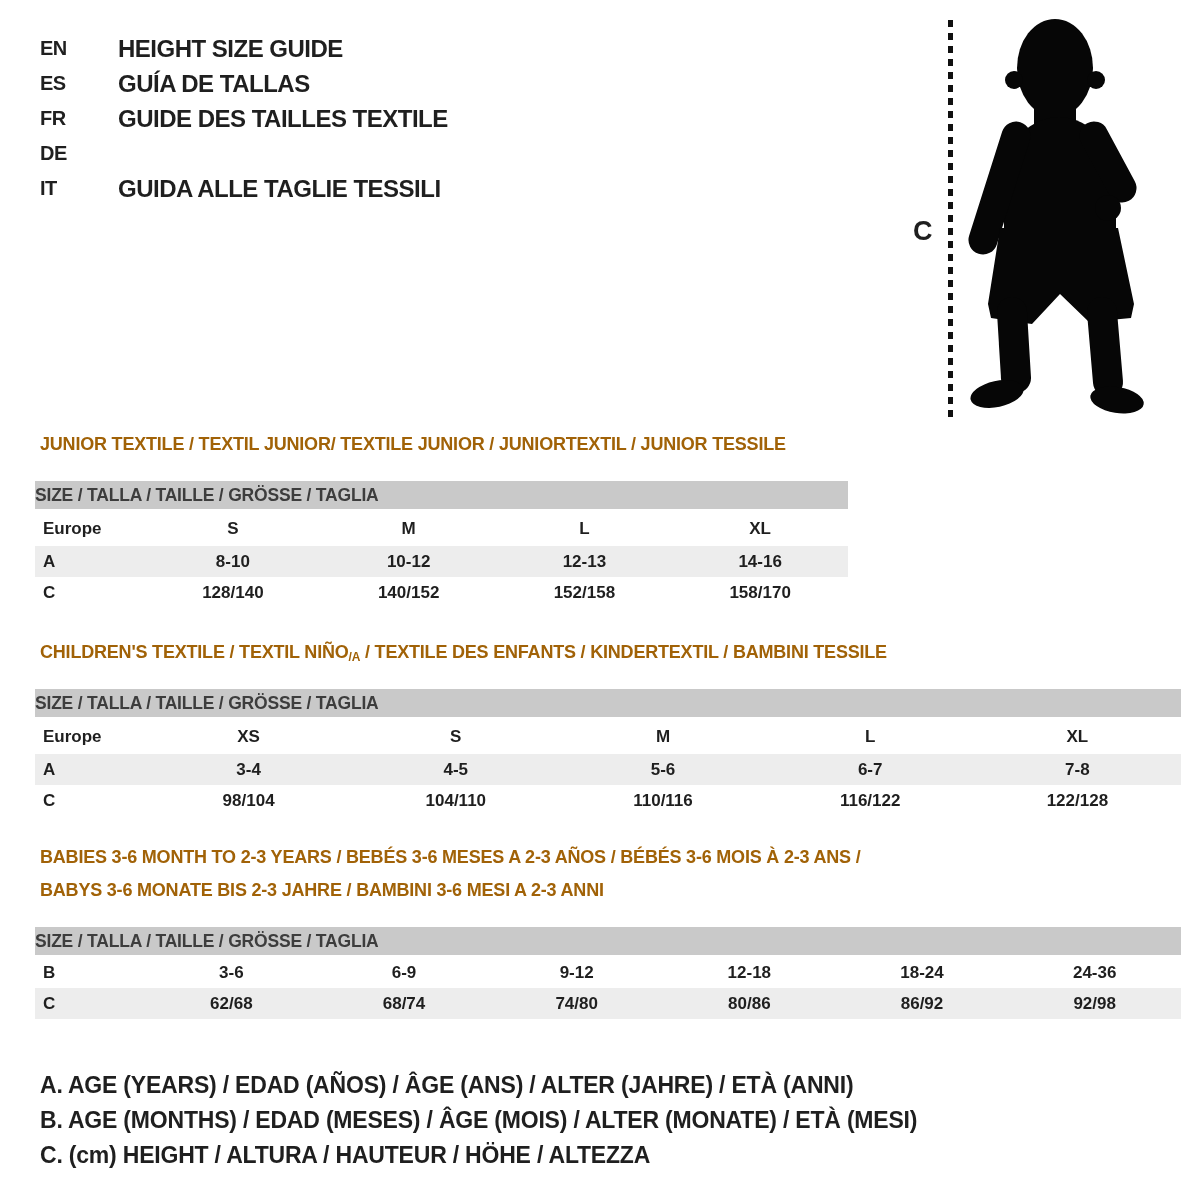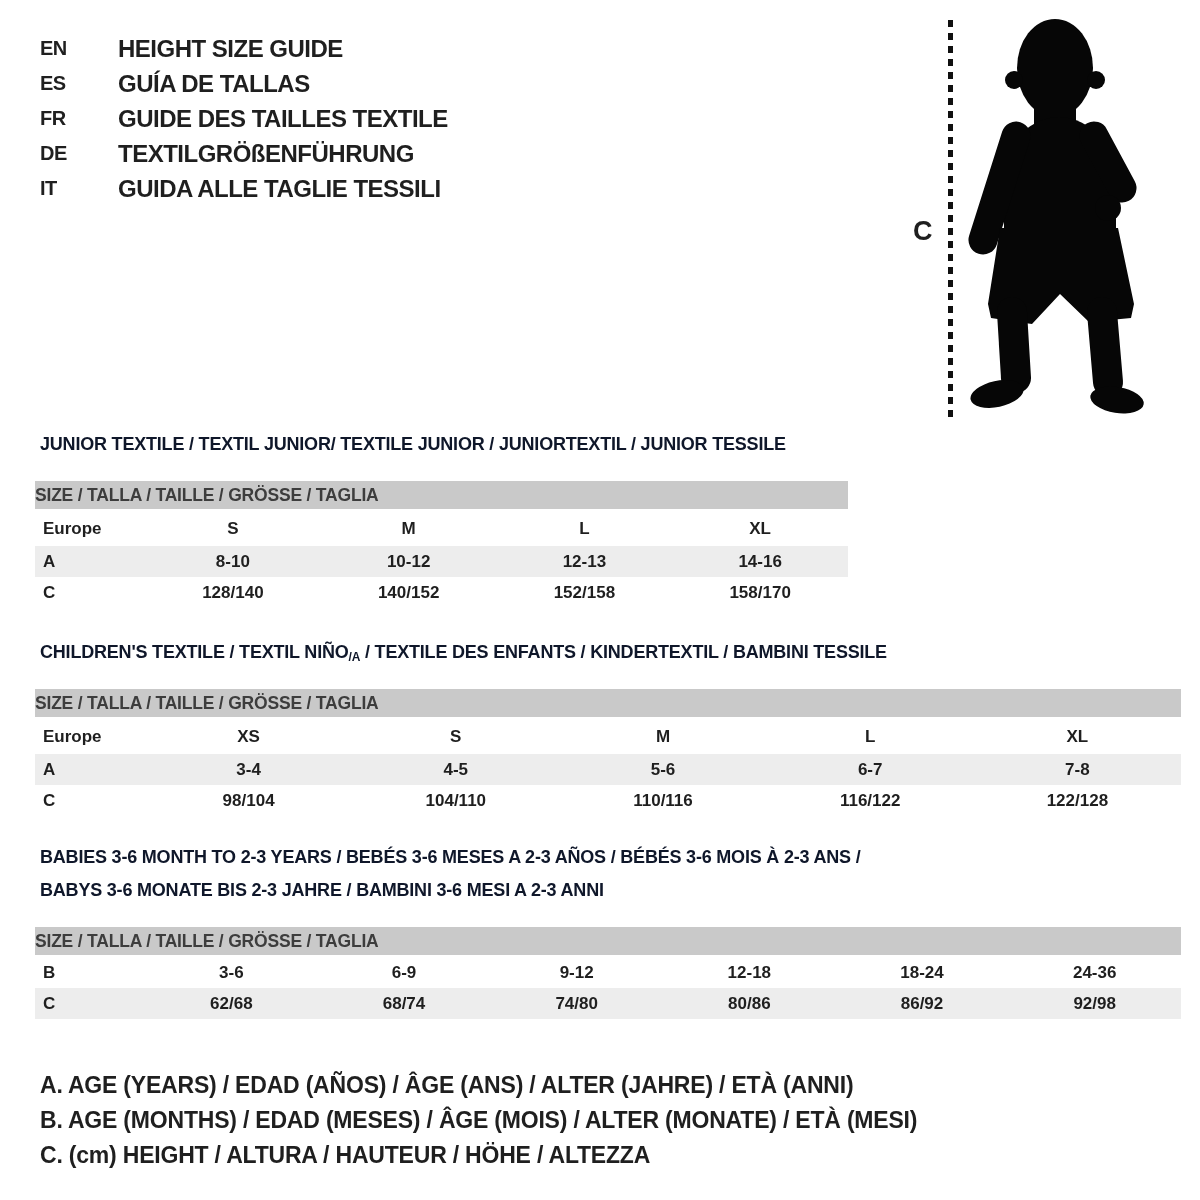--- a/index.html
+++ b/index.html
@@ -23,21 +23,21 @@
   .measure-line {
     left: 948px; top: 20px; width: 5px; height: 398px;
     background: repeating-linear-gradient(to bottom, #101010 0 7px, transparent 7px 13px);
   }
   .measure-label { left: 913px; top: 216px; font-size: 27px; font-weight: 700; }
   .silhouette { left: 962px; top: 16px; }
 
   
   .section-heading {
     font-size: 18px; font-weight: 700; letter-spacing: -0.2px;
-    white-space: nowrap; color: #0f172a;
+    white-space: nowrap; color: #a16207;
   }
   #junior-heading   { left: 40px; top: 434px; }
   #children-heading { left: 40px; top: 642px; }
   #babies-heading   { left: 40px; top: 841px; line-height: 33px; }
   .sub-a { font-size: 12px; vertical-align: -3px; font-weight: 700; }
 
   
   .size-table { left: 35px; }
   #junior-table   { top: 481px; width: 813px; }
   #children-table { top: 689px; width: 1146px; }
@@ -73,21 +73,20 @@
   <div class="lang-row">
     <span class="lang-code">ES</span>
     <span class="lang-label">GUÍA DE TALLAS</span>
   </div>
   <div class="lang-row">
     <span class="lang-code">FR</span>
     <span class="lang-label">GUIDE DES TAILLES TEXTILE</span>
   </div>
   <div class="lang-row">
     <span class="lang-code">DE</span>
-    <span class="lang-label">TEXTILGRÖßENFÜHRUNG</span>
   </div>
   <div class="lang-row">
     <span class="lang-code">IT</span>
     <span class="lang-label">GUIDA ALLE TAGLIE TESSILI</span>
   </div>
 </div>
 
 <div class="abs measure-line"></div>
 <div class="abs measure-label">C</div>
 <svg class="abs silhouette" width="185" height="404" viewBox="0 0 185 404" fill="#060606" xmlns="http://www.w3.org/2000/svg">

